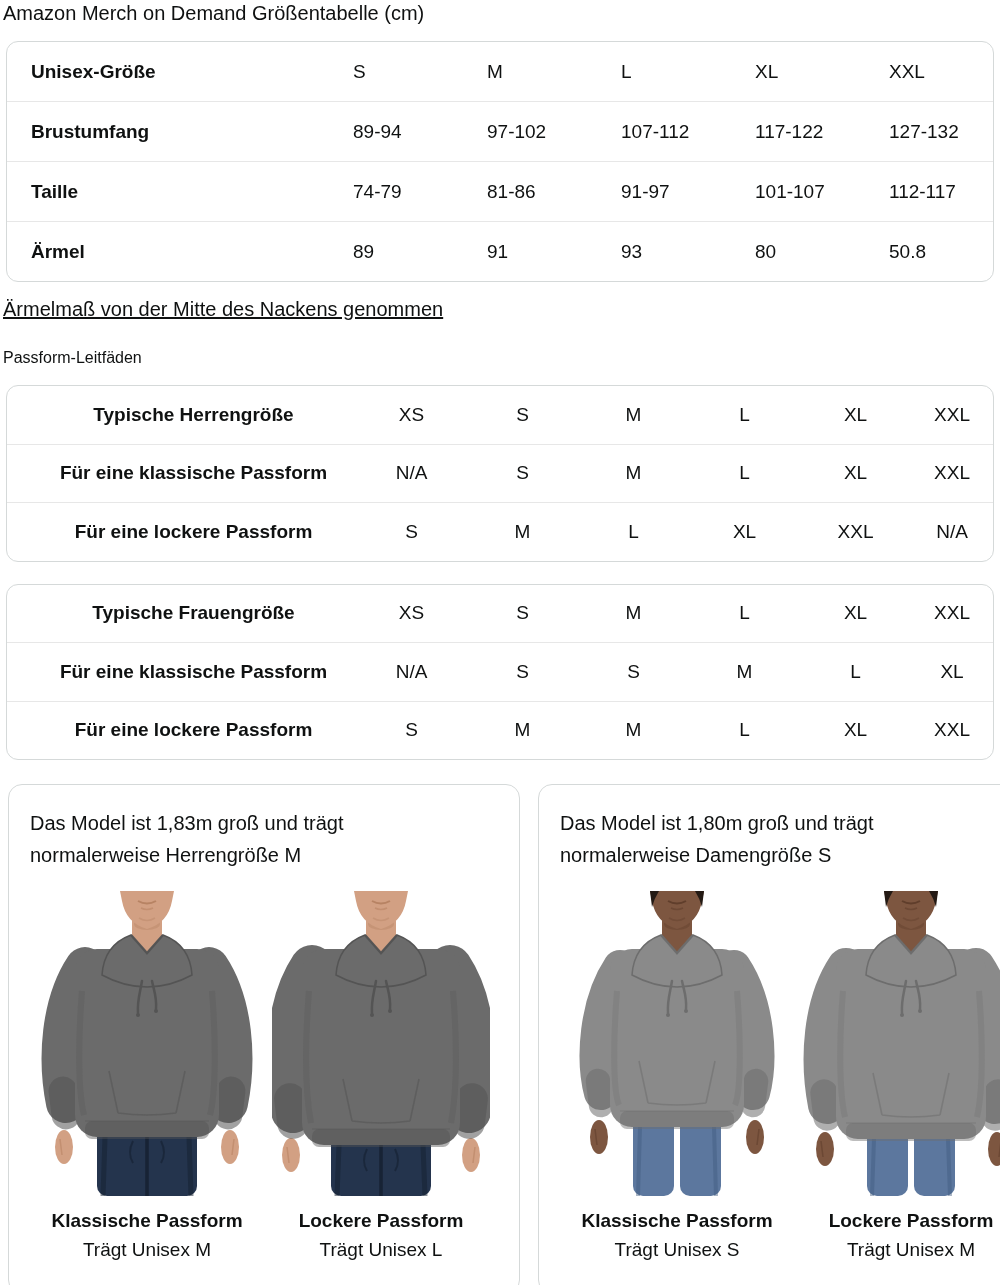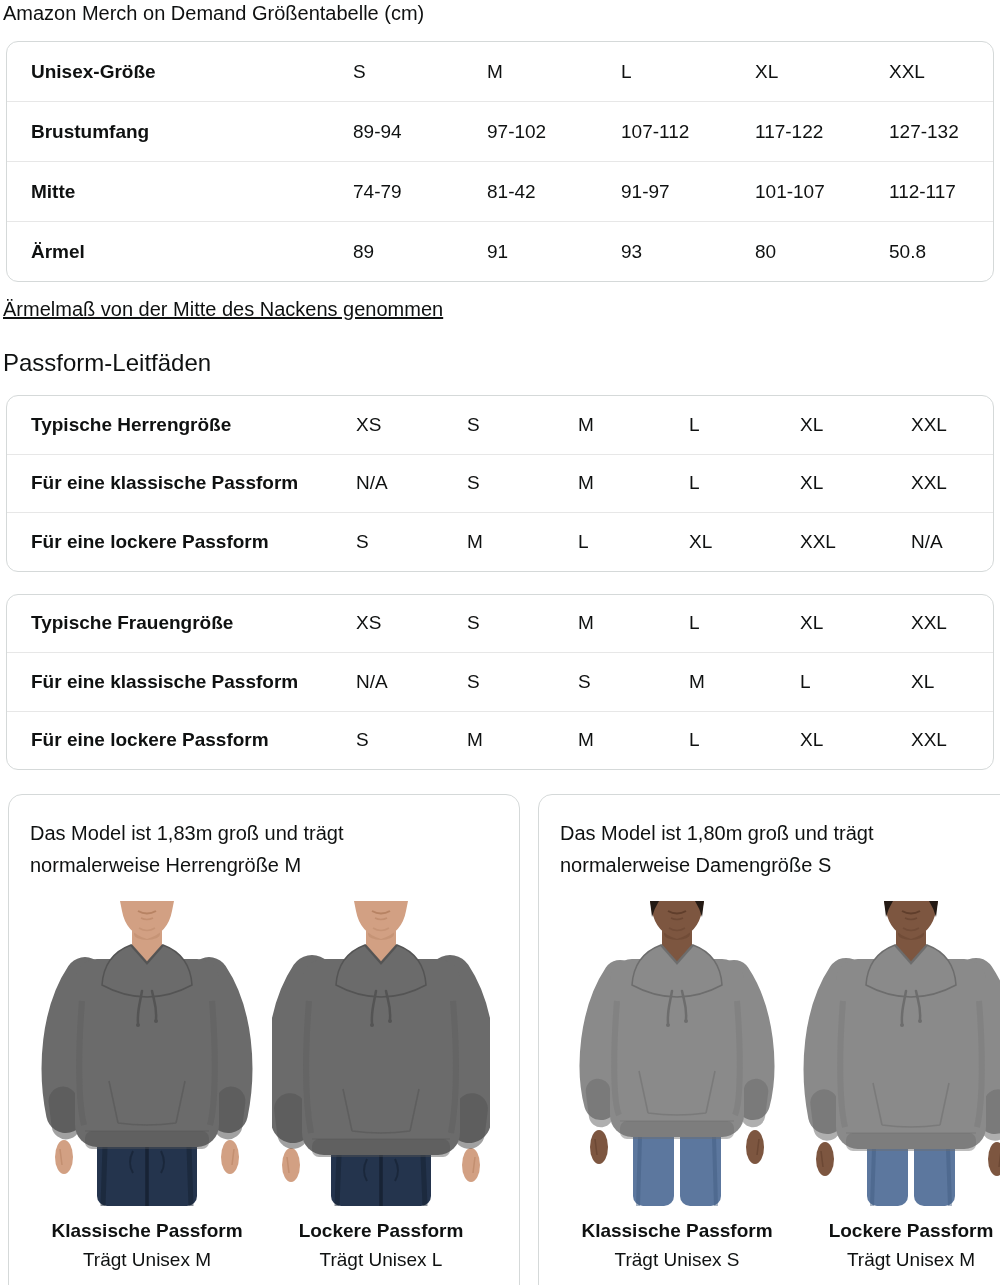--- a/index.html
+++ b/index.html
@@ -17,26 +17,26 @@
     border:1px solid #d5d9d9;
     border-radius:12px;
     margin:0 6px;
     overflow:hidden;
     background:#fff;
   }
   #size-table{margin-top:16px;}
   .trow{display:grid;align-items:center;padding-left:24px;font-size:19px;}
   .trow + .trow{border-top:1px solid #e7e7e7;}
   .cols5{grid-template-columns:322px repeat(4,134px) 1fr;height:59px;}
-  .cols6{grid-template-columns:325px repeat(5,111px) 1fr;height:57.5px;}
+  .cols6{grid-template-columns:325px repeat(5,111px) 1fr;height:57.5px;text-align:center;}
   .rlabel{font-weight:700;}
   .cell{font-weight:400;}
 
   .note{font-size:20px;margin:16px 0 0 3px;text-decoration:underline;}
-  .sec-title{font-size:24px;font-weight:400;margin:28px 0 13px 3px;}
+  .sec-title{font-size:16px;font-weight:400;margin:28px 0 13px 3px;}
   .fit-tbl{margin-top:18px;}
   #fit-table-womens{margin-top:22px;}
 
   .cards{display:flex;gap:18px;margin:24px 8px 0 8px;}
   .card{
     flex:1;
     border:1px solid #d5d9d9;
     border-radius:14px;
     padding:22px 21px 24px 21px;
     background:#fff;
@@ -68,23 +68,23 @@
       </div>
       <div class="trow cols5">
         <span class="rlabel">Brustumfang</span>
         <span class="cell">89-94</span>
         <span class="cell">97-102</span>
         <span class="cell">107-112</span>
         <span class="cell">117-122</span>
         <span class="cell">127-132</span>
       </div>
       <div class="trow cols5">
-        <span class="rlabel">Mitte</span>
+        <span class="rlabel">Taille</span>
         <span class="cell">74-79</span>
-        <span class="cell">81-42</span>
+        <span class="cell">81-86</span>
         <span class="cell">91-97</span>
         <span class="cell">101-107</span>
         <span class="cell">112-117</span>
       </div>
       <div class="trow cols5">
         <span class="rlabel">Ärmel</span>
         <span class="cell">89</span>
         <span class="cell">91</span>
         <span class="cell">93</span>
         <span class="cell">80</span>

